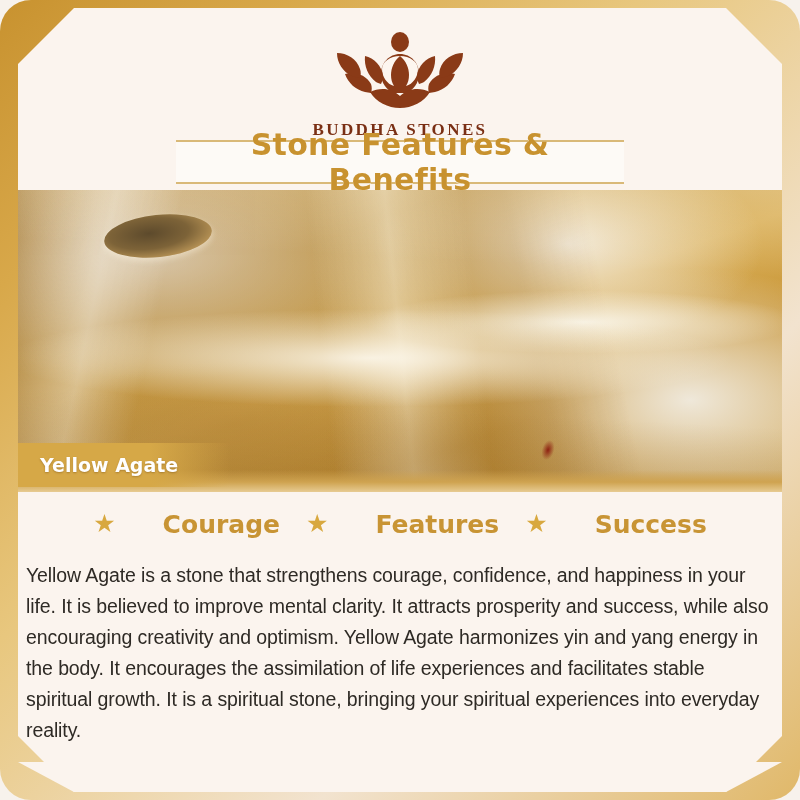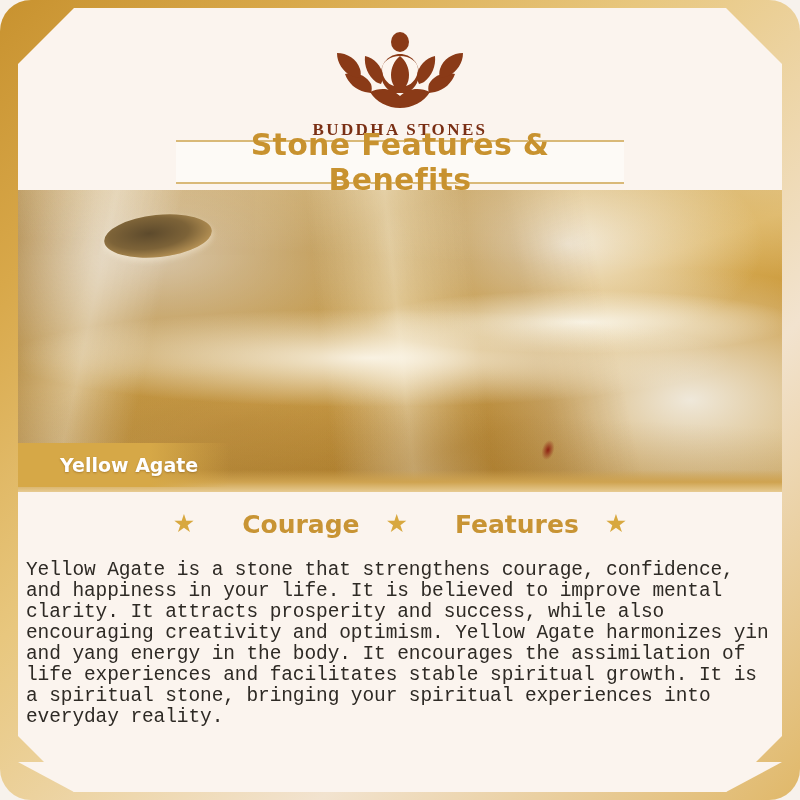--- a/index.html
+++ b/index.html
@@ -162,21 +162,21 @@
   .stone-label {
     position: absolute;
     left: 18px;
     top: 443px;
     width: 212px;
     height: 44px;
     background: linear-gradient(90deg, #d6a847 0%, #d6a847 62%, rgba(214,168,71,0.0) 100%);
     display: flex;
     align-items: center;
     box-sizing: border-box;
-    padding-left: 42px;
+    padding-left: 22px;
   }
   .stone-label span {
     font-size: 19px;
     font-weight: bold;
     color: #ffffff;
     font-family: "DejaVu Sans", sans-serif;
     text-shadow: 0 1px 2px rgba(120,80,20,0.45);
   }
 
   .photo-bottom-fade {
@@ -219,23 +219,23 @@
     margin-left: 40px;
   }
 
   
   .body-text {
     position: absolute;
     left: 26px;
     top: 560px;
     width: 748px;
     font-size: 19.5px;
-    line-height: 21px;
+    line-height: 31px;
     color: #2e2a25;
-    font-family: Liberation Mono, monospace;
+    font-family: Liberation Sans, sans-serif;
     letter-spacing: -0.1px;
   }
 
   
   .bottom-band {
     position: absolute;
     left: 18px;
     top: 762px;
     width: 764px;
     height: 30px;
@@ -297,20 +297,21 @@
     <div class="benefit">
       <span class="star">★</span>
       <span class="benefit-label">Courage</span>
     </div>
     <div class="benefit">
       <span class="star">★</span>
       <span class="benefit-label">Features</span>
     </div>
     <div class="benefit">
       <span class="star">★</span>
+      <span class="benefit-label">Success</span>
     </div>
   </div>
 
   <div class="body-text">Yellow Agate is a stone that strengthens courage, confidence, and happiness in your life. It is believed to improve mental clarity. It attracts prosperity and success, while also encouraging creativity and optimism. Yellow Agate harmonizes yin and yang energy in the body. It encourages the assimilation of life experiences and facilitates stable spiritual growth. It is a spiritual stone, bringing your spiritual experiences into everyday reality.</div>
 
   <div class="bottom-band"></div>
 
 </div>
 
 </body></html>

